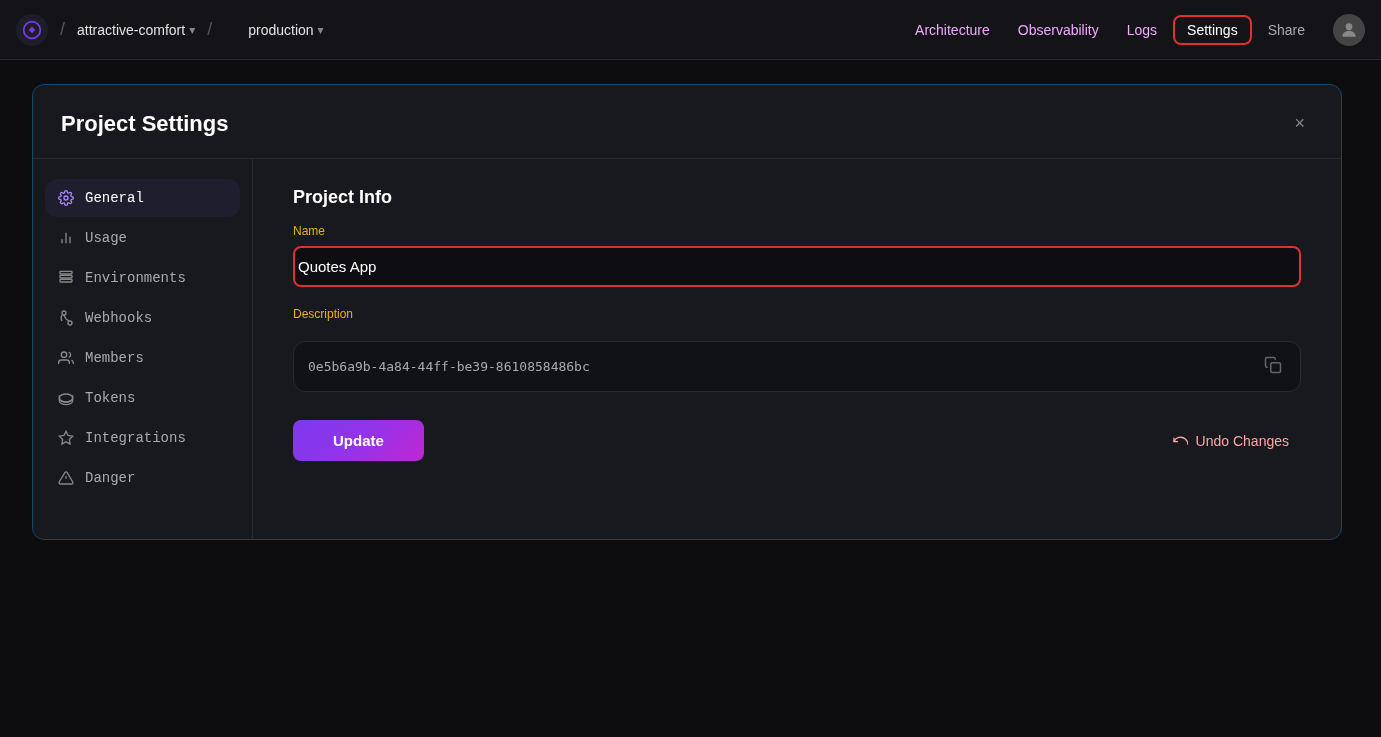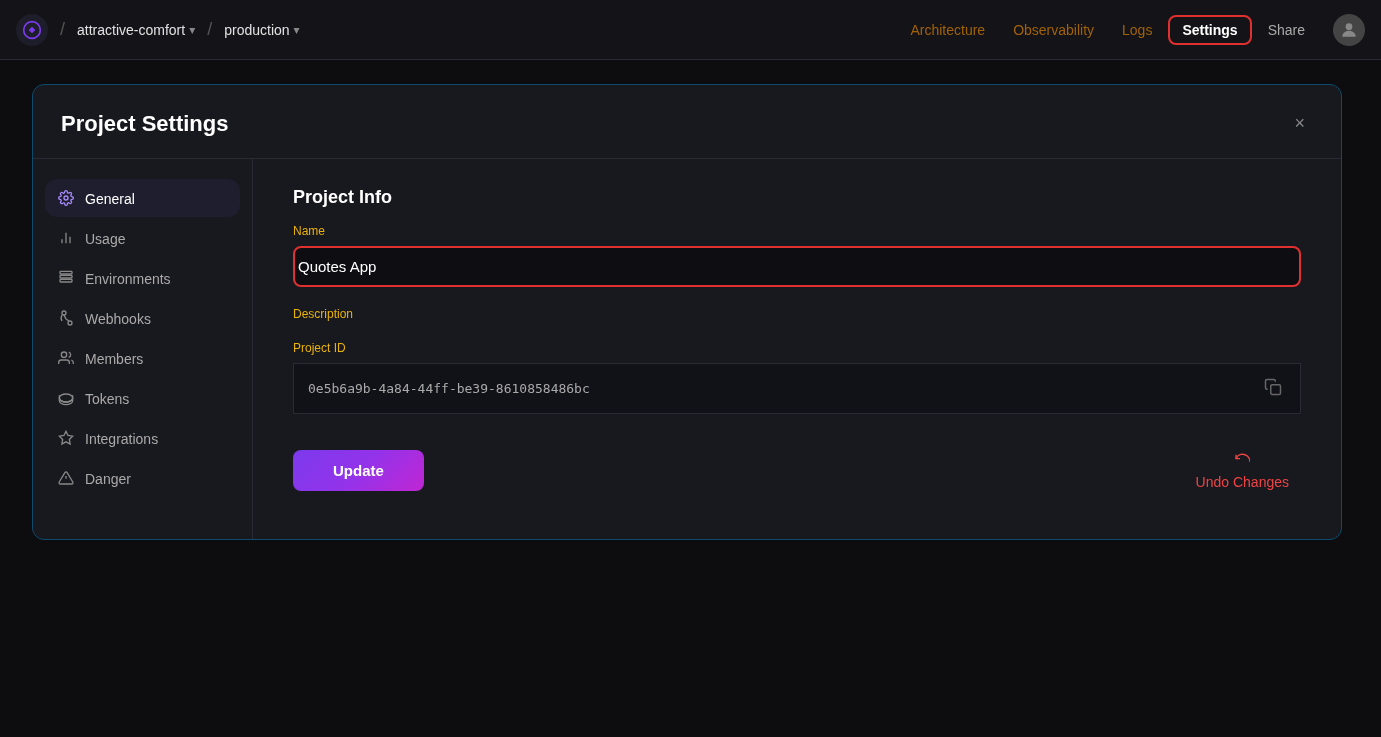--- a/index.html
+++ b/index.html
@@ -49,40 +49,41 @@
     }
     .topbar-project .chevron { color: #888; font-size: 12px; }
     .topbar-env {
       display: flex;
       align-items: center;
       gap: 4px;
       cursor: pointer;
       color: #e2e2e2;
       font-size: 14px;
       font-weight: 500;
+      margin-left: 24px;
     }
     .topbar-env .chevron { color: #888; font-size: 12px; }
     .topbar-spacer { flex: 1; }
     .topbar-nav {
       display: flex;
       align-items: center;
       gap: 4px;
     }
     .nav-item {
       padding: 6px 12px;
       border-radius: 6px;
       cursor: pointer;
       font-size: 14px;
-      color: #a16207;
+      color: #f0abfc;
       transition: color 0.2s;
     }
     .nav-item.active-settings {
       background: transparent;
       color: #fff;
-      font-weight: 700;
+      font-weight: 400;
       border: 2px solid #e03030;
       border-radius: 8px;
       padding: 5px 12px;
     }
     .topbar-share {
       padding: 6px 12px;
       font-size: 14px;
       color: #aaa;
       cursor: pointer;
     }
@@ -150,28 +151,29 @@
       width: 220px;
       padding: 20px 12px;
       border-right: 1px solid #2a2a35;
       display: flex;
       flex-direction: column;
       gap: 2px;
       flex-shrink: 0;
     }
     .sidebar-item {
       display: flex;
-      align-items: flex-end;
+      align-items: center;
       gap: 10px;
       padding: 10px 12px;
       border-radius: 12px;
       cursor: pointer;
       font-size: 14px;
       color: #aaa;
       transition: background 0.15s, color 0.15s;
+      font-family: Liberation Mono, monospace;
     }
     .sidebar-item.active {
       background: #1e1e2e;
       color: #fff;
       font-weight: 500;
     }
     .sidebar-icon {
       width: 18px;
       height: 18px;
       display: flex;
@@ -218,21 +220,21 @@
     .field-input.no-highlight {
       border: 1px solid #2a2a35;
     }
     .field-input::placeholder {
       color: #555;
     }
     .project-id-box {
       width: 100%;
       background: #111118;
       border: 1px solid #2a2a35;
-      border-radius: 0;
+      border-radius: 12px;
       padding: 10px 14px;
       font-size: 13px;
       color: #aaa;
       display: flex;
       align-items: center;
       justify-content: space-between;
       font-family: monospace;
     }
     .copy-btn {
       background: none;
@@ -259,27 +261,26 @@
       color: #fff;
       cursor: pointer;
       transition: opacity 0.2s;
     }
     .undo-btn {
       display: flex;
       align-items: center;
       gap: 8px;
       background: none;
       border: none;
-      color: #ef4444;
+      color: #fca5a5;
       font-size: 14px;
       cursor: pointer;
       margin-left: auto;
       padding: 8px 12px;
       border-radius: 6px;
-      flex-direction: column;
     }
 
     
     .settings-main::-webkit-scrollbar { width: 6px; }
     .settings-main::-webkit-scrollbar-track { background: transparent; }
     .settings-main::-webkit-scrollbar-thumb { background: #333; border-radius: 3px; }
   </style>
 </head>
 <body>
 
@@ -425,21 +426,20 @@
         <div class="field-group">
           <label class="field-label">Name</label>
           <input type="text" class="field-input" value="Quotes App" style="">
         </div>
 
         <div class="field-group">
           <label class="field-label">Description</label>
         </div>
 
         <div class="field-group">
-          <label class="field-label">Project ID</label>
           <div class="project-id-box">
             <span>0e5b6a9b-4a84-44ff-be39-8610858486bc</span>
             <button class="copy-btn" title="Copy">
               <svg width="18" height="18" viewBox="0 0 24 24" fill="none" stroke="currentColor" stroke-width="2">
                 <rect x="9" y="9" width="13" height="13" rx="2" ry="2"></rect>
                 <path d="M5 15H4a2 2 0 0 1-2-2V4a2 2 0 0 1 2-2h9a2 2 0 0 1 2 2v1"></path>
               </svg>
             </button>
           </div>
         </div>

